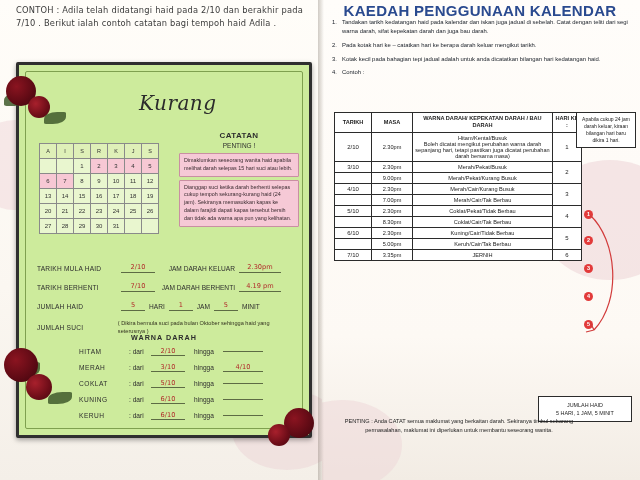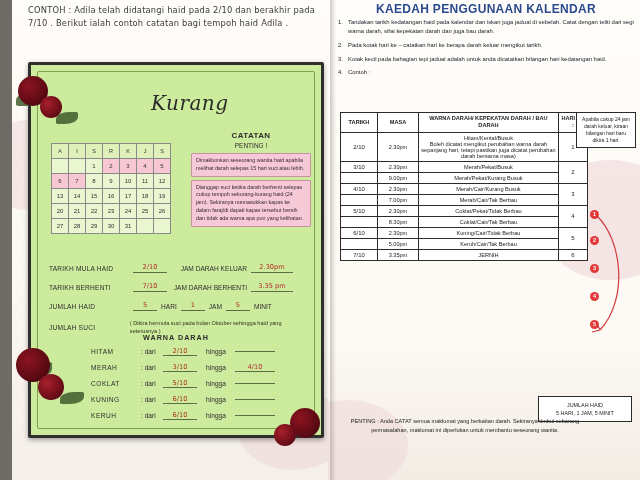--- a/index.html
+++ b/index.html
@@ -3,21 +3,21 @@
 <meta charset="utf-8">
 <style>
   html,body{margin:0;padding:0;}
   body{
     width:640px;height:480px;overflow:hidden;
     background:#6f6c68;
     font-family:"Liberation Sans", sans-serif;
     position:relative;
   }
   
-  .spread{position:absolute;inset:0;display:flex;margin-left:12px;}
+  .spread{position:absolute;inset:0;display:flex;}
   .page{position:relative;background:#fdfcf8;overflow:hidden;}
   .page-left{width:322px;height:480px;background:
      linear-gradient(180deg,#fffdf9 0%,#fbf7f1 60%,#f4efe8 100%);}
   .page-right{width:318px;height:480px;background:
      linear-gradient(180deg,#fffdfa 0%,#fdf9f4 70%,#f2ece4 100%);}
   .gutter{position:absolute;left:318px;top:0;width:10px;height:480px;
      background:linear-gradient(90deg,rgba(120,110,100,.35),rgba(255,255,255,0) 60%);}
 
   
   .contoh-note{
@@ -94,21 +94,21 @@
   
   .rose{position:absolute;border-radius:50%;}
   .rose-dark{background:radial-gradient(circle at 35% 35%,#8b1420 0%,#5d0a14 60%,#3b050c 100%);}
   .rose-mid{background:radial-gradient(circle at 35% 35%,#a8202c 0%,#6d0d18 60%,#46070f 100%);}
   .leaf{position:absolute;background:#3f5a2c;border-radius:60% 10% 60% 10%;opacity:.85;}
   .petalbg{position:absolute;border-radius:50%;opacity:.5;}
 
   
   .r-title{
     position:absolute;left:8px;top:2px;width:300px;text-align:center;
-    font-size:12px;font-weight:bold;color:#2a4a8f;letter-spacing:.3px;
+    font-size:15px;font-weight:bold;color:#2a4a8f;letter-spacing:.3px;
   }
   .r-steps{position:absolute;left:10px;top:18px;width:298px;font-size:5.9px;color:#20262e;line-height:1.5;}
   .r-steps .st{display:flex;margin-bottom:5px;}
   .r-steps .num{width:10px;flex:0 0 10px;}
   .r-steps .txt{flex:1;}
 
   .tbl{position:absolute;left:12px;top:112px;width:248px;border-collapse:collapse;background:#fff;}
   .tbl th,.tbl td{border:1px solid #2b2b2b;font-size:5.6px;text-align:center;color:#1d1d1d;padding:2px 1px;}
   .tbl th{background:#fff;font-weight:bold;font-size:5.6px;line-height:1.3;}
   .tbl td.hari{font-size:6px;}
@@ -226,21 +226,21 @@
         <div class="frow">
           <span class="flabel">TARIKH MULA HAID</span>
           <span class="fval hand-red">2/10</span>
           <span class="flabel2">JAM DARAH KELUAR</span>
           <span class="fval2 hand-red">2.30pm</span>
         </div>
         <div class="frow">
           <span class="flabel">TARIKH BERHENTI</span>
           <span class="fval hand-red">7/10</span>
           <span class="flabel2">JAM DARAH BERHENTI</span>
-          <span class="fval2 hand-red">3.35 pm</span>
+          <span class="fval2 hand-red">4.19 pm</span>
         </div>
         <div class="frow">
           <span class="flabel">JUMLAH HAID</span>
           <span class="fsmall hand-red">5</span>
           <span class="unit">HARI</span>
           <span class="fsmall hand-red">1</span>
           <span class="unit">JAM</span>
           <span class="fsmall hand-red">5</span>
           <span class="unit">MINIT</span>
         </div>

